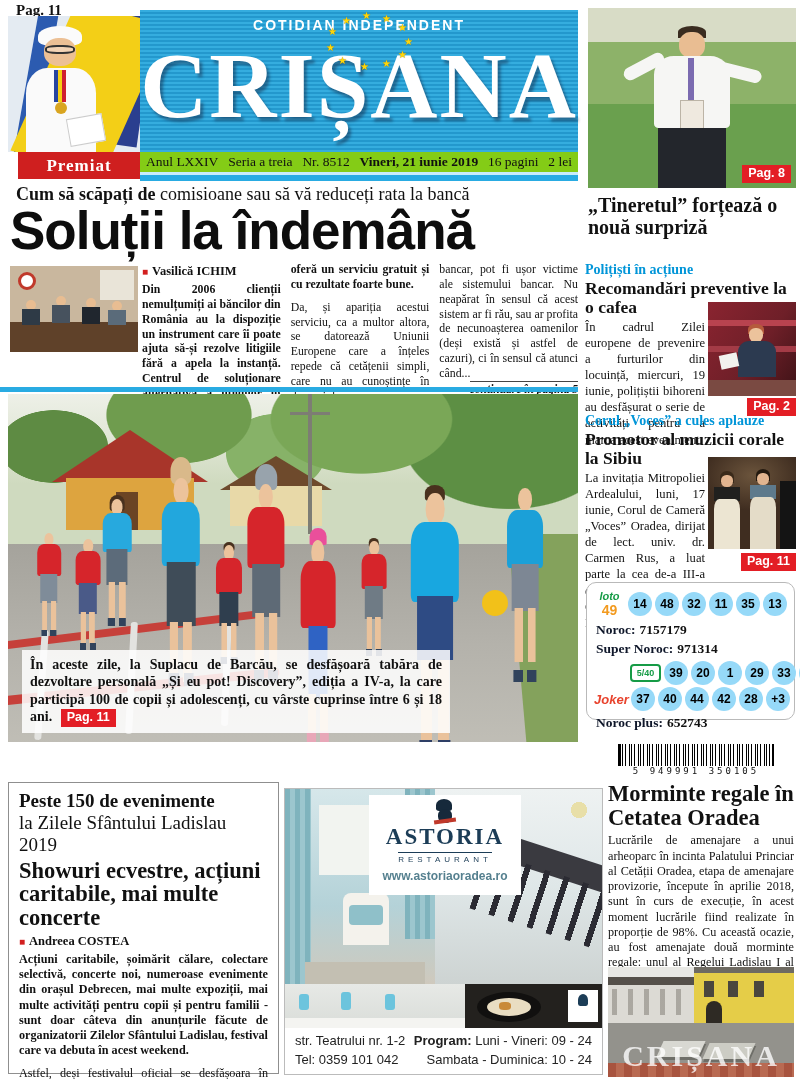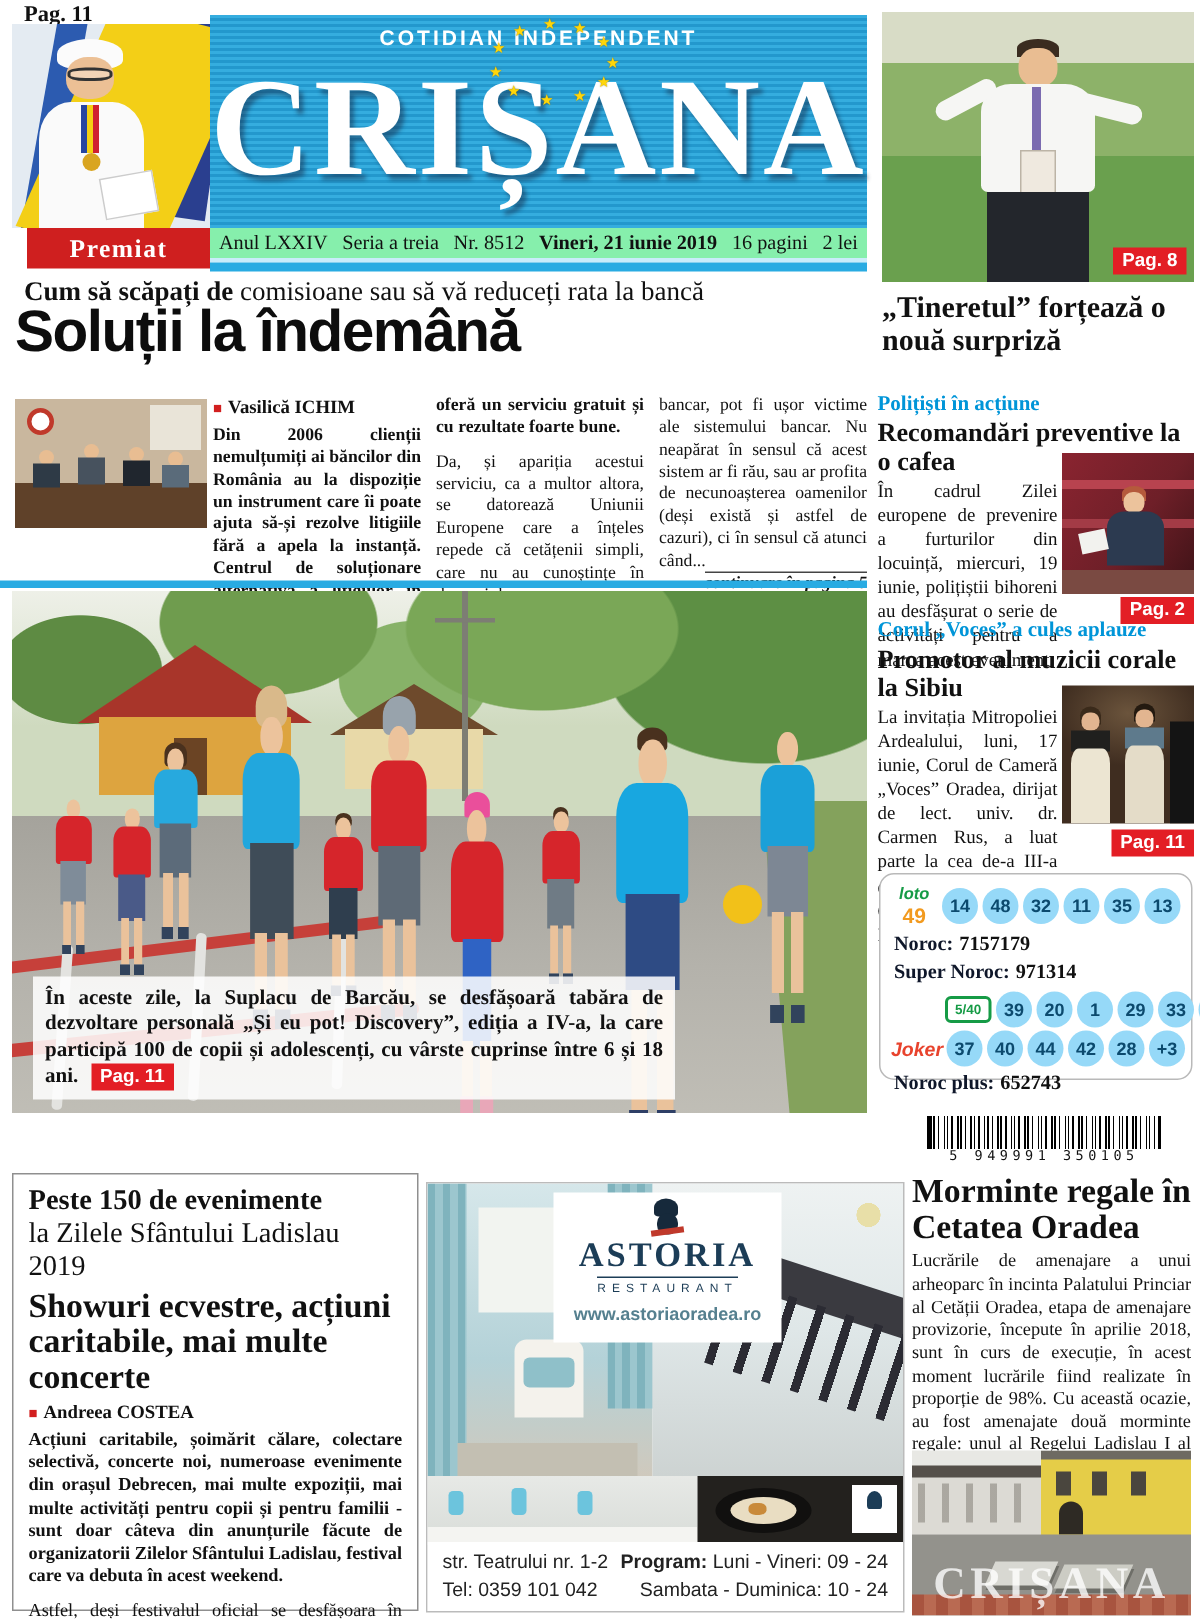--- a/index.html
+++ b/index.html
@@ -16,21 +16,21 @@
   
   .masthead{left:140px;top:10px;width:438px;height:142px;
             background:repeating-linear-gradient(180deg,#35addf 0 2px,#2398cd 2px 4px);}
   .tagline{position:absolute;left:0;right:0;top:7px;text-align:center;color:#fff;
            font:bold 14px "Liberation Sans",sans-serif;letter-spacing:2px;}
   .mast-title{position:absolute;left:0;right:0;top:18px;text-align:center;color:#fff;
               font:bold 93px "Liberation Serif",serif;line-height:1.25;letter-spacing:2px;
               text-shadow:3px 4px 3px rgba(20,30,60,.45);}
   .stars{position:absolute;left:180px;top:0px;width:96px;height:62px;}
   .stars span{position:absolute;color:#ffd60a;font-size:10px;text-shadow:0 0 1px #8a6d00;}
-  .info-strip{left:140px;top:152px;width:438px;height:20px;background:#86efac;display:flex;
+  .info-strip{left:140px;top:152px;width:438px;height:20px;background:#84cc16;display:flex;
               align-items:center;justify-content:space-between;padding:0 6px;box-sizing:border-box;
               font-size:13.5px;}
   .cyan-light{left:140px;top:172px;width:438px;height:3px;background:#c9ecfa;}
   .cyan-bar{left:140px;top:175px;width:438px;height:6px;background:#29abe2;}
 
   
   .person{position:absolute;}
   .p-hair{position:absolute;left:50%;top:-2%;transform:translateX(-50%);width:26%;height:8%;
           background:#49311e;border-radius:50% 50% 20% 20%;}
   .p-head{position:absolute;left:50%;top:1%;transform:translateX(-50%);width:24%;height:12%;
@@ -52,21 +52,21 @@
   .sum-item h3{margin:1px 0 2px 0;font:bold 17.5px "Liberation Serif",serif;line-height:1.08;}
   .sum-body{font-size:12.6px;line-height:1.28;width:120px;text-align:justify;}
   .sum-photo{position:absolute;right:0;width:88px;overflow:hidden;}
   .sum-badge{position:absolute;right:0;}
 
   
   .lotto{left:586px;top:582px;width:209px;height:138px;border:1px solid #b9b9b9;border-radius:10px;
          background:#fff;box-sizing:border-box;padding:5px 7px;}
   .lot-row{display:flex;align-items:center;gap:3px;margin:2px 0;}
   .ball{display:inline-flex;align-items:center;justify-content:center;width:24px;height:24px;
-        border-radius:50%;background:#96d9f8;color:#0c4a6e;font:bold 12px "Liberation Sans",sans-serif;flex:0 0 auto;}
+        border-radius:50%;background:#96d9f8;color:#000000;font:bold 12px "Liberation Sans",sans-serif;flex:0 0 auto;}
   .lot-label{color:#0f172a;font-weight:bold;font-size:13.5px;}
   .lot-num{font-weight:bold;font-size:13.5px;}
   .logo649{width:31px;line-height:.8;text-align:center;flex:0 0 auto;}
   .logo649 .l1{font:bold italic 11px "Liberation Sans",sans-serif;color:#169b46;display:block;}
   .logo649 .l2{font:bold 14px "Liberation Sans",sans-serif;color:#f29a1f;display:block;}
   .logo540{width:31px;flex:0 0 auto;border:2px solid #169b46;border-radius:4px;color:#169b46;
            font:bold 9px "Liberation Sans",sans-serif;text-align:center;padding:2px 0;box-sizing:border-box;}
   .logojoker{width:34px;flex:0 0 auto;font:bold italic 13px "Liberation Sans",sans-serif;color:#e8432d;}
 
   .barcode{left:618px;top:744px;width:156px;height:34px;}
@@ -179,21 +179,21 @@
     <div class="abs" style="left:100px;top:50px;width:6px;height:44px;background:#7b6bb0;"></div>
     <div class="abs" style="left:92px;top:92px;width:22px;height:30px;background:#efe9df;border:1px solid #bcb4a6;"></div>
     <div class="abs" style="left:70px;top:120px;width:68px;height:60px;background:#23262c;"></div>
     <span class="pag-badge abs" style="right:5px;bottom:5px;">Pag. 8</span>
   </div>
   <div class="abs sum-head" style="left:588px;top:194px;width:208px;">„Tineretul” forțează o nouă surpriză</div>
 
   <div class="abs" style="left:16px;top:184px;font-size:18px;">
     <span class="b">Cum să scăpați de</span><span> comisioane sau să vă reduceți rata la bancă</span>
   </div>
-  <div class="abs sans" style="left:10px;top:200px;width:568px;font-weight:900;font-size:39px;letter-spacing:-1px;color:#0d0d0d;">Soluții la îndemână</div>
+  <div class="abs sans" style="left:10px;top:200px;width:568px;font-weight:900;font-size:53px;letter-spacing:-1px;color:#0d0d0d;">Soluții la îndemână</div>
 
   <div class="abs" style="left:10px;top:266px;width:128px;height:86px;background:#c9b79e;overflow:hidden;">
     <div class="abs" style="left:8px;top:6px;width:18px;height:18px;background:#fff;border:3px solid #c0392b;border-radius:50%;box-sizing:border-box;"></div>
     <div class="abs" style="right:4px;top:4px;width:34px;height:30px;background:#e9e4d8;"></div>
     <div class="abs" style="left:0;bottom:0;width:100%;height:30px;background:#5f4129;"></div>
     <div class="abs" style="left:16px;top:34px;width:10px;height:10px;background:#e8bd92;border-radius:50%;"></div>
     <div class="abs" style="left:12px;top:43px;width:18px;height:16px;background:#2e3a46;"></div>
     <div class="abs" style="left:46px;top:30px;width:10px;height:10px;background:#e8bd92;border-radius:50%;"></div>
     <div class="abs" style="left:42px;top:39px;width:18px;height:18px;background:#47525e;"></div>
     <div class="abs" style="left:76px;top:32px;width:10px;height:10px;background:#e8bd92;border-radius:50%;"></div>

